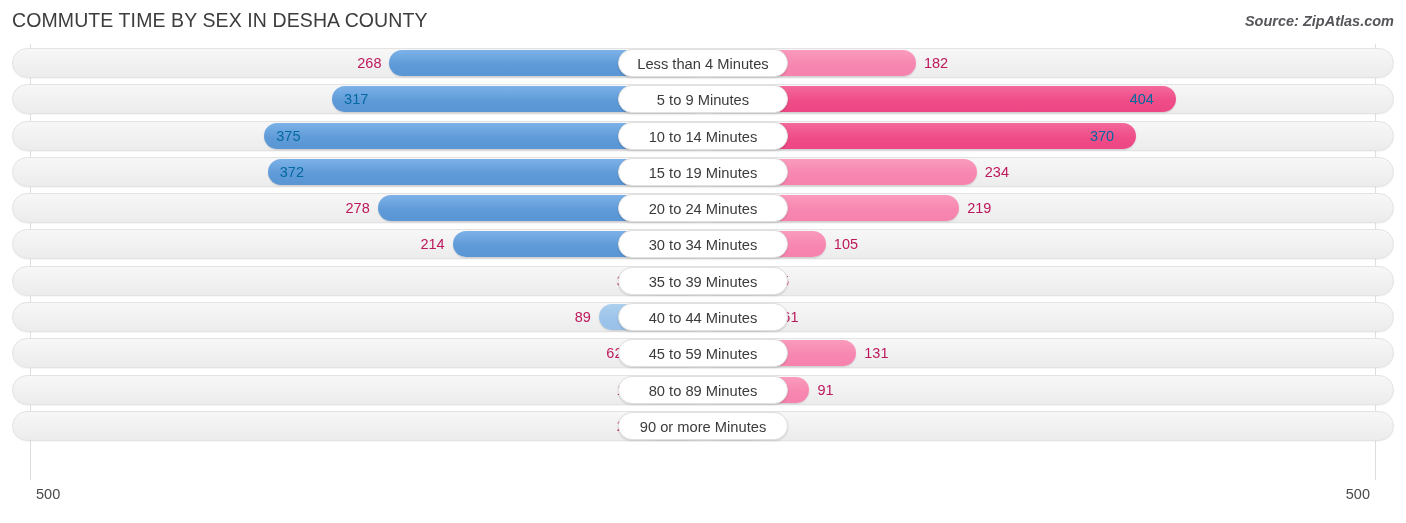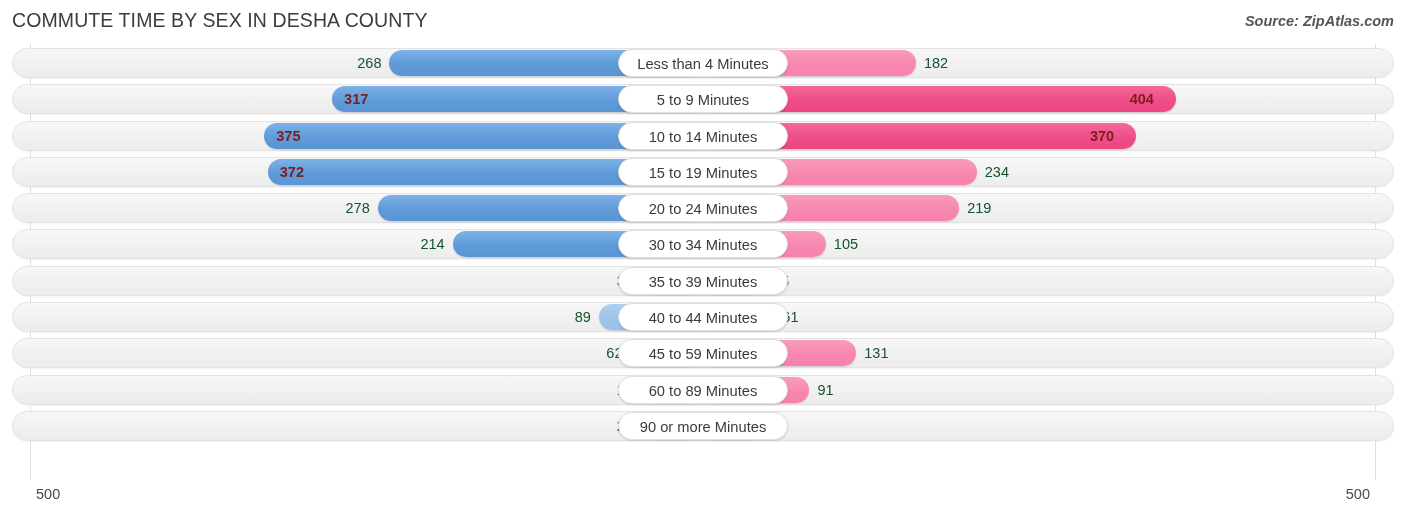--- a/index.html
+++ b/index.html
@@ -107,26 +107,25 @@
   .bar.female.palest {
     background: linear-gradient(to bottom, #fcc0d6 0%, #fbb4cd 55%, #fab0cb 100%);
   }
 
   .val {
     position: absolute;
     top: 0;
     height: 30px;
     line-height: 30px;
     font-size: 14.5px;
-    color: #14532d;
+    color: #be185d;
     white-space: nowrap;
   }
   .val.inside {
-    color: #7f1d1d;
-    font-weight: bold;
+    color: #0369a1;
   }
 
   
   .center-label {
     position: absolute;
     top: 1px;
     height: 28px;
     line-height: 28px;
     border-radius: 14px;
     background: #ffffff;
@@ -271,21 +270,21 @@
           <div class="center-label" style="left: 618px; width: 170px;">45 to 59 Minutes</div>
         </div>
       </div>
       <div class="row">
         <div class="track"></div>
         <div class="bars">
           <div class="bar male pale" style="left: 641px; width: 62px;"></div>
           <div class="bar female pale" style="left: 703px; width: 106.47px;"></div>
           <div class="val" style="right: 773px;">17</div>
           <div class="val" style="left: 817.47px;">91</div>
-          <div class="center-label" style="left: 618px; width: 170px;">60 to 89 Minutes</div>
+          <div class="center-label" style="left: 618px; width: 170px;">80 to 89 Minutes</div>
         </div>
       </div>
       <div class="row">
         <div class="track"></div>
         <div class="bars">
           <div class="bar male pale" style="left: 641px; width: 62px;"></div>
           <div class="bar female palest" style="left: 703px; width: 62px;"></div>
           <div class="val" style="right: 773px;">28</div>
           <div class="val" style="left: 773px;">0</div>
           <div class="center-label" style="left: 618px; width: 170px;">90 or more Minutes</div>

